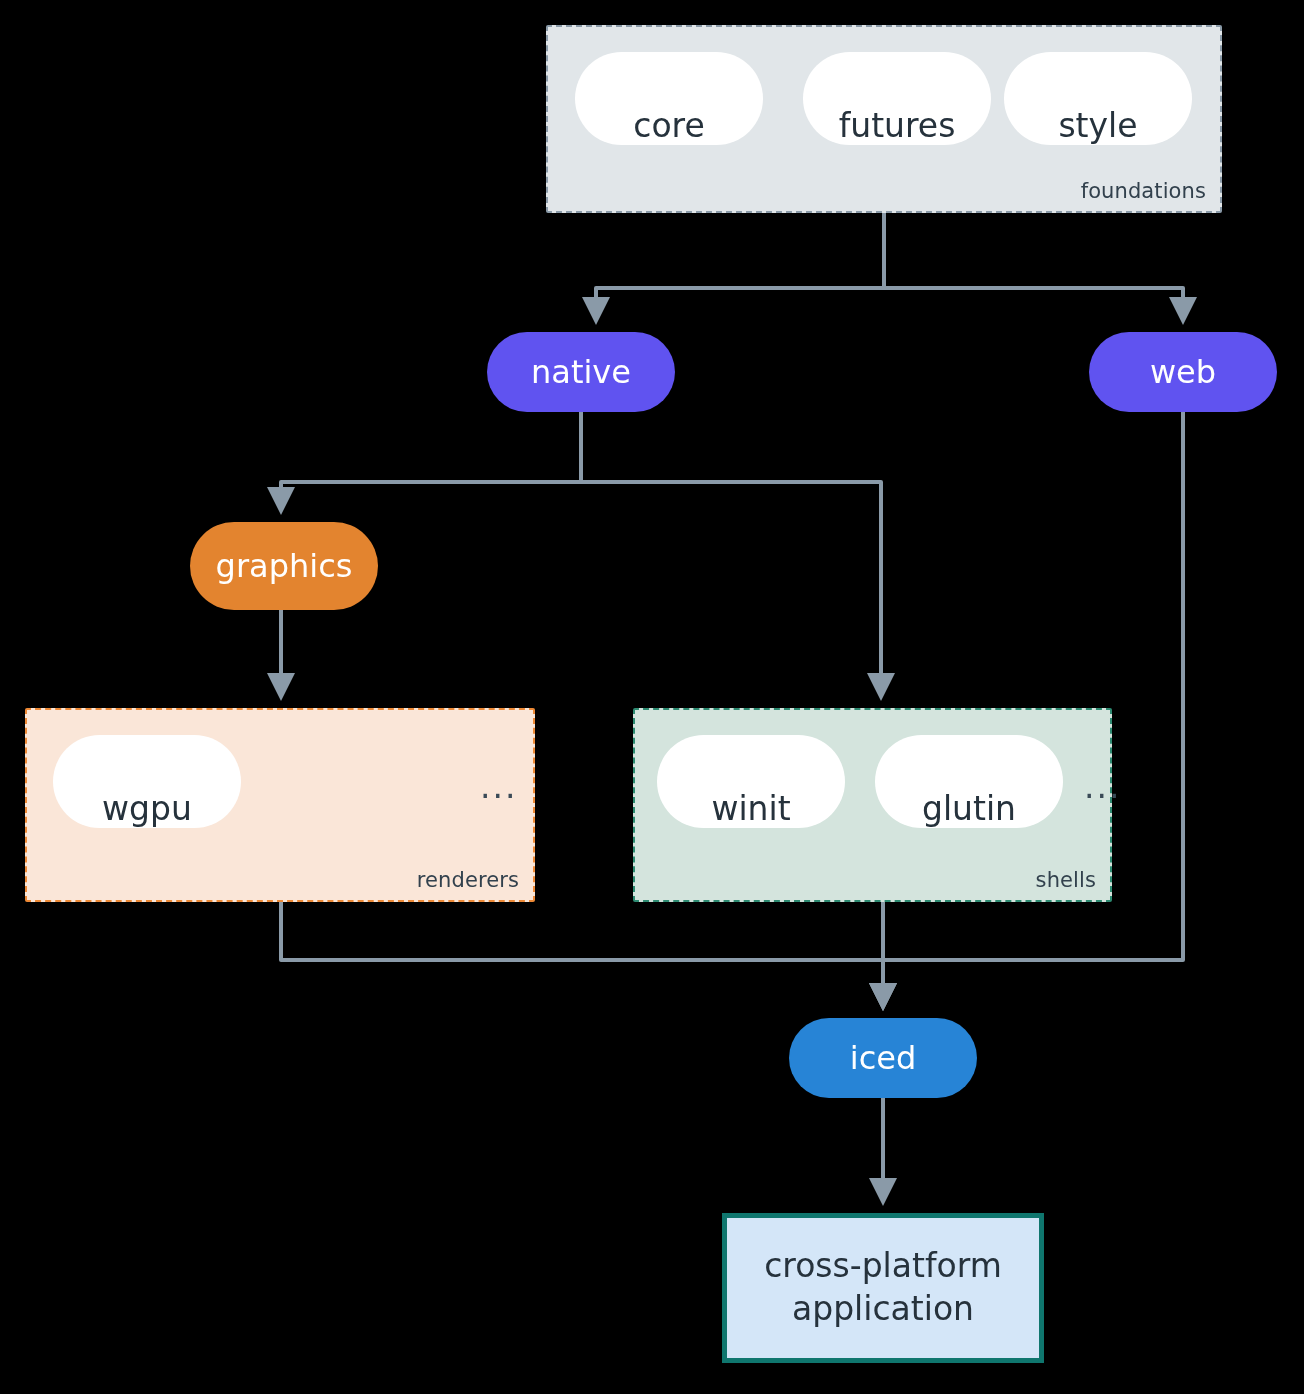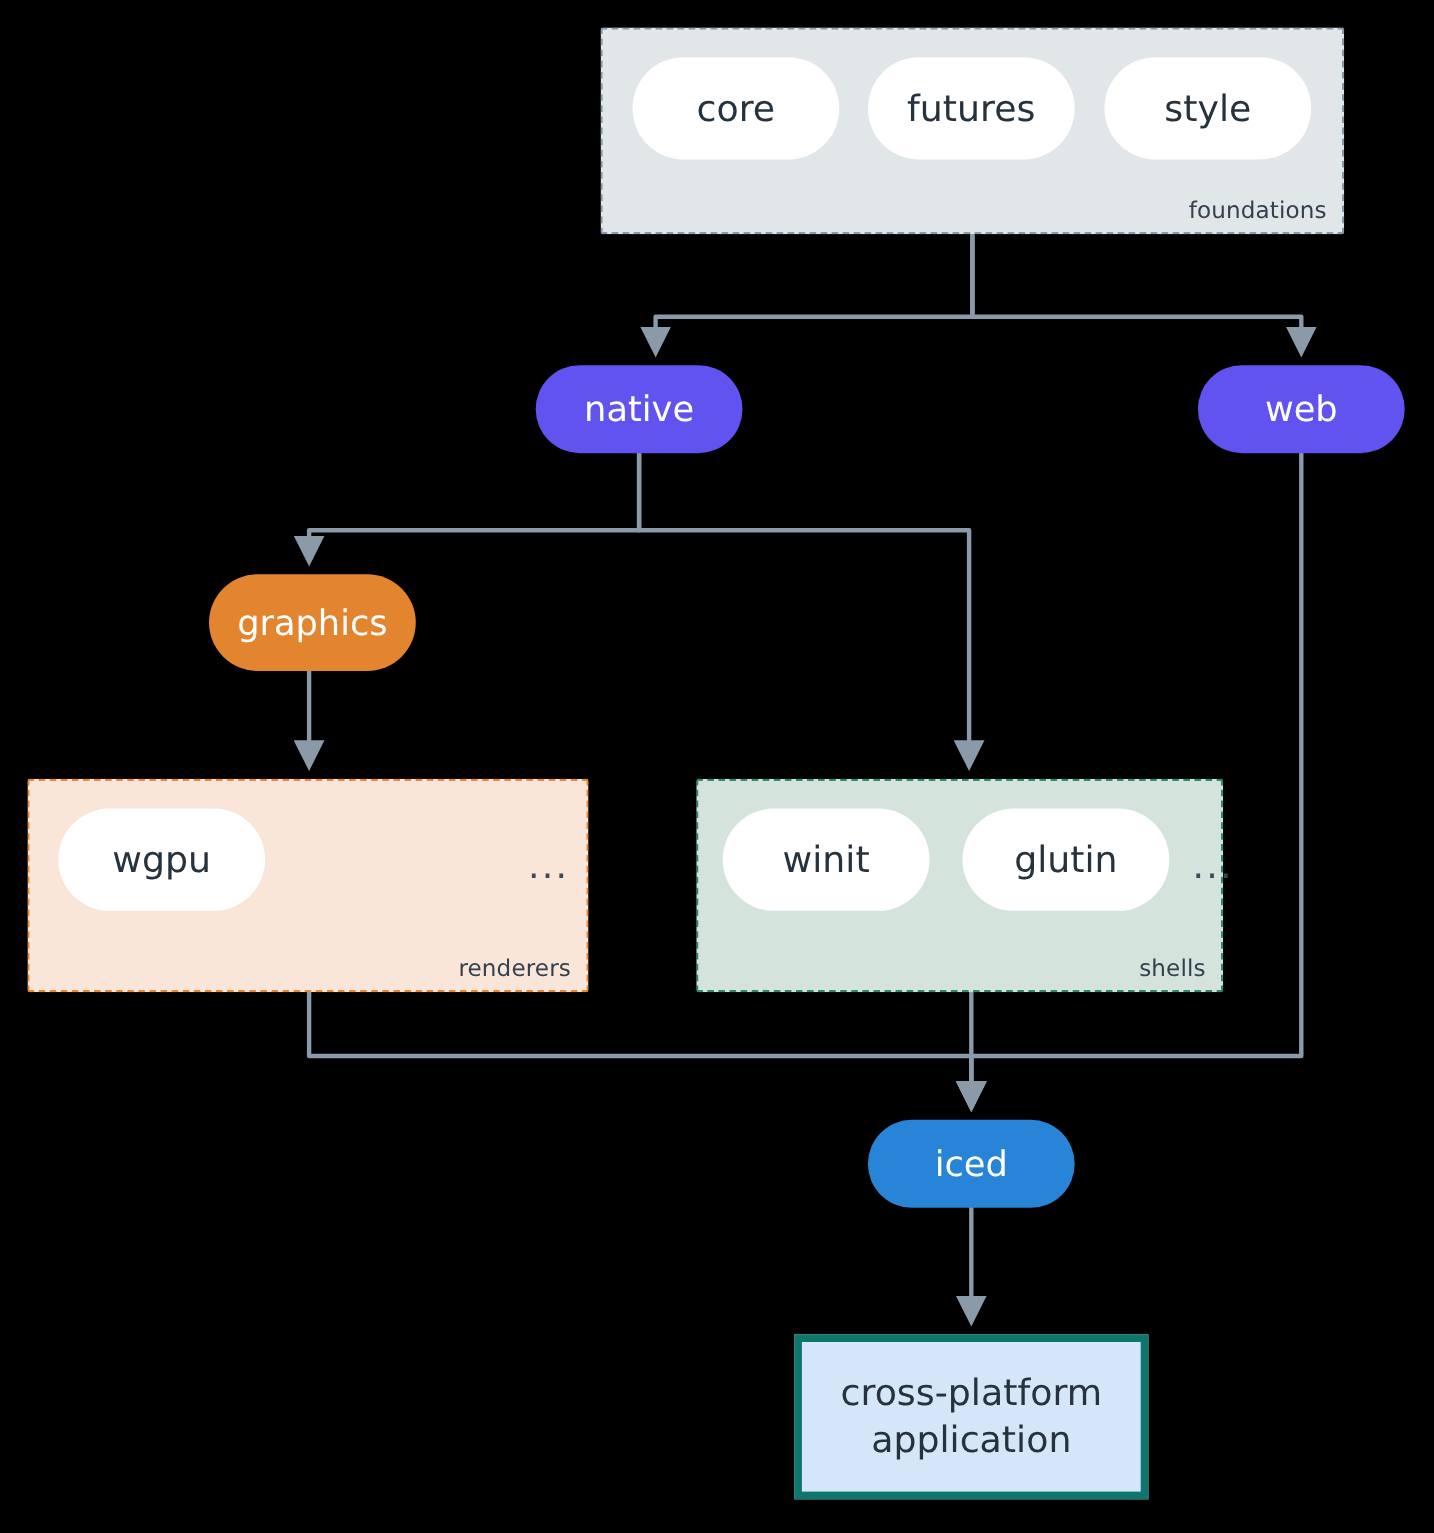--- a/index.html
+++ b/index.html
@@ -71,21 +71,21 @@
     border-color: #2e8b72;
   }
 
   
   .pill {
     position: absolute;
     box-sizing: border-box;
     background: #ffffff;
     border-radius: 999px;
     display: flex;
-    align-items: center;
+    align-items: flex-end;
     justify-content: center;
     color: #26323c;
     font-size: 33px;
     white-space: nowrap;
   }
 
   
   .stadium {
     position: absolute;
     box-sizing: border-box;
@@ -104,21 +104,21 @@
 
   
   .rect-node {
     position: absolute;
     box-sizing: border-box;
     left: 722px;
     top: 1213px;
     width: 322px;
     height: 150px;
     background: #d4e6f8;
-    border: 7px solid #0f766e;
+    border: 5px solid #0f766e;
     display: flex;
     flex-direction: column;
     align-items: center;
     justify-content: center;
     color: #26323c;
     font-size: 33px;
     line-height: 1.3;
     text-align: center;
   }
 
@@ -156,21 +156,21 @@
       <path d="M 1183 412 L 1183 960 L 883 960 L 883 1004" marker-end="url(#arrow)"></path>
 
       <path d="M 883 1098 L 883 1199" marker-end="url(#arrow)"></path>
     </g>
   </svg>
 
   <div class="cluster cluster-foundations">
     <div class="pill" style="left:27px; top:25px; width:188px; height:93px;">
       <span>core</span>
     </div>
-    <div class="pill" style="left:241px; top:25px; width:188px; height:93px;">
+    <div class="pill" style="left:255px; top:25px; width:188px; height:93px;">
       <span>futures</span>
     </div>
     <div class="pill" style="left:456px; top:25px; width:188px; height:93px;">
       <span>style</span>
     </div>
     <div class="cluster-label">foundations</div>
   </div>
 
   <div class="cluster cluster-renderers">
     <div class="pill" style="left:26px; top:25px; width:188px; height:93px;">

